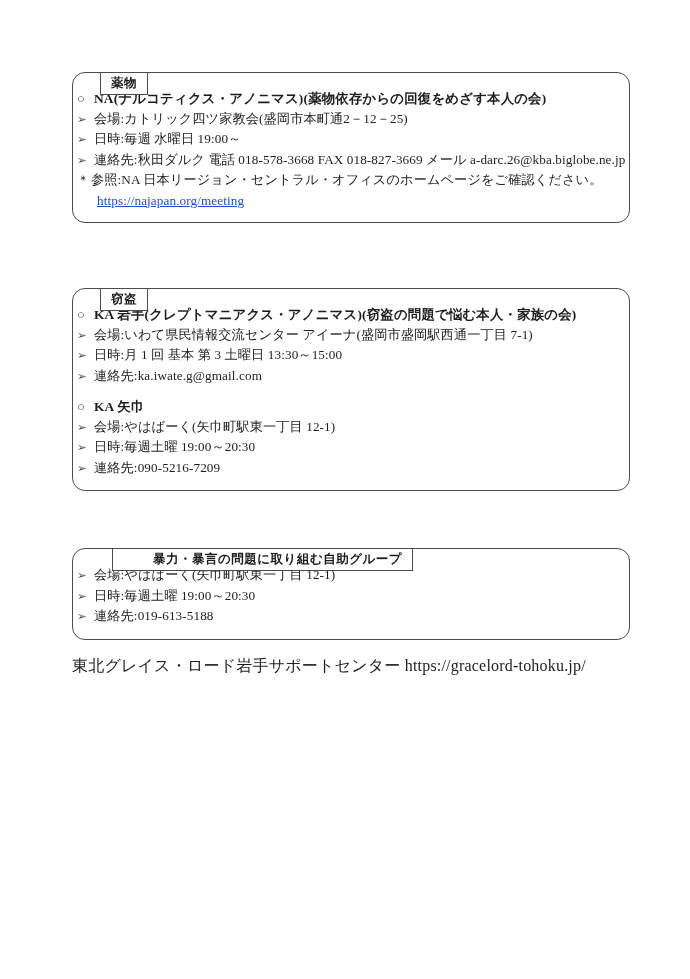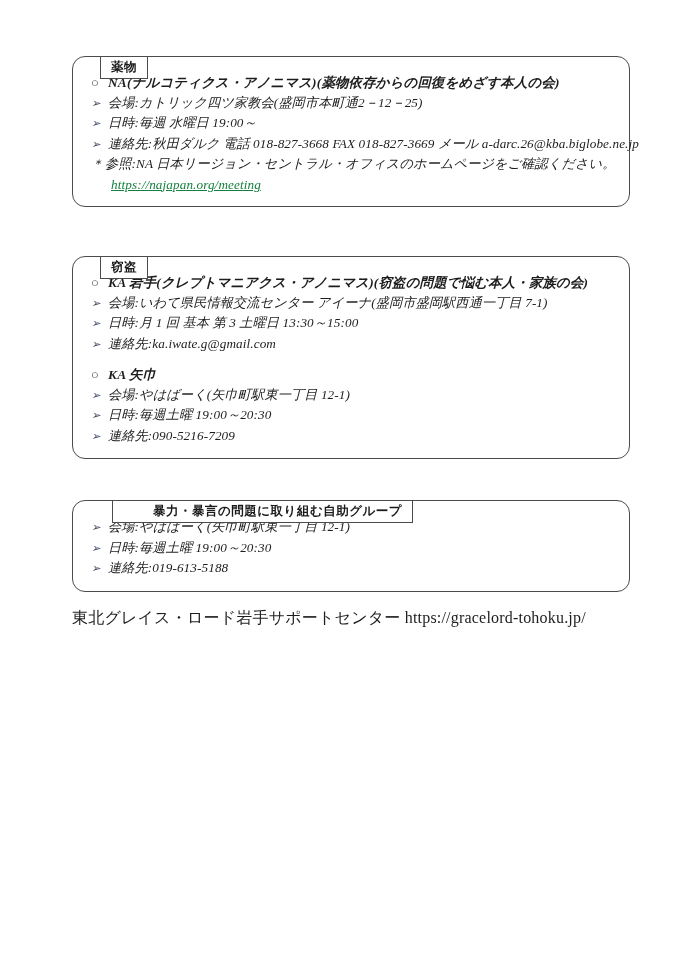--- a/index.html
+++ b/index.html
@@ -46,28 +46,27 @@
     font-weight: 700;
     letter-spacing: 0.5px;
     color: #1a1a1a;
     padding: 0 10px;
     white-space: nowrap;
   }
   .section-tab.wide { left: 40px; padding-left: 40px; }
 
   .section-box {
     position: relative;
-    margin-top: 11px;
+    margin-top: 27px;
     border: 1px solid #4b4b4b;
     border-radius: 13px;
     background: transparent;
     box-sizing: border-box;
-    padding: 16px 14px 12px 18px;
+    padding: 16px 14px 12px 4px;
     z-index: 1;
-    font-style: italic;
   }
 
   
   .grp { margin: 0; }
   .grp + .grp { margin-top: 11px; }
 
   .line {
     display: block;
     white-space: nowrap;
     font-size: 13.2px;
@@ -95,21 +94,21 @@
     color: #3c4a63;
     font-size: 11.5px;
   }
   .marker.star {
     font-size: 12.5px;
     width: 14px;
     color: #1d1d1d;
   }
 
   .lnk {
-    color: #15803d;
+    color: #1d4ed8;
     text-decoration: underline;
   }
 
   .indent-link {
     padding-left: 20px;
   }
 
   
   .footer-block {
     margin: 0 60px 0 72px;
@@ -147,21 +146,21 @@
     <div class="section-tab">薬物</div>
     <div class="section-box">
 
       <div class="grp">
         <span class="line head"><span class="marker circle">○</span><span>NA(ナルコティクス・アノニマス)(薬物依存からの回復をめざす本人の会)</span></span>
 
         <span class="line"><span class="marker arrow">➢</span><span>会場:カトリック四ツ家教会(盛岡市本町通2－12－25)</span></span>
 
         <span class="line"><span class="marker arrow">➢</span><span>日時:毎週 水曜日 19:00～</span></span>
 
-        <span class="line"><span class="marker arrow">➢</span><span>連絡先:秋田ダルク 電話 018-827-3668 FAX 018-827-3669 メール a-darc.26@kba.biglobe.ne.jp</span></span>
+        <span class="line"><span class="marker arrow">➢</span><span>連絡先:秋田ダルク 電話 018-578-3668 FAX 018-827-3669 メール a-darc.26@kba.biglobe.ne.jp</span></span>
 
         <span class="line"><span class="marker star">＊</span><span>参照:NA 日本リージョン・セントラル・オフィスのホームページをご確認ください。</span></span>
 
         <span class="line indent-link"><a class="lnk" href="#">https://najapan.org/meeting</a></span>
       </div>
 
     </div>
   </div>
 
   <div class="sp-2"></div>

